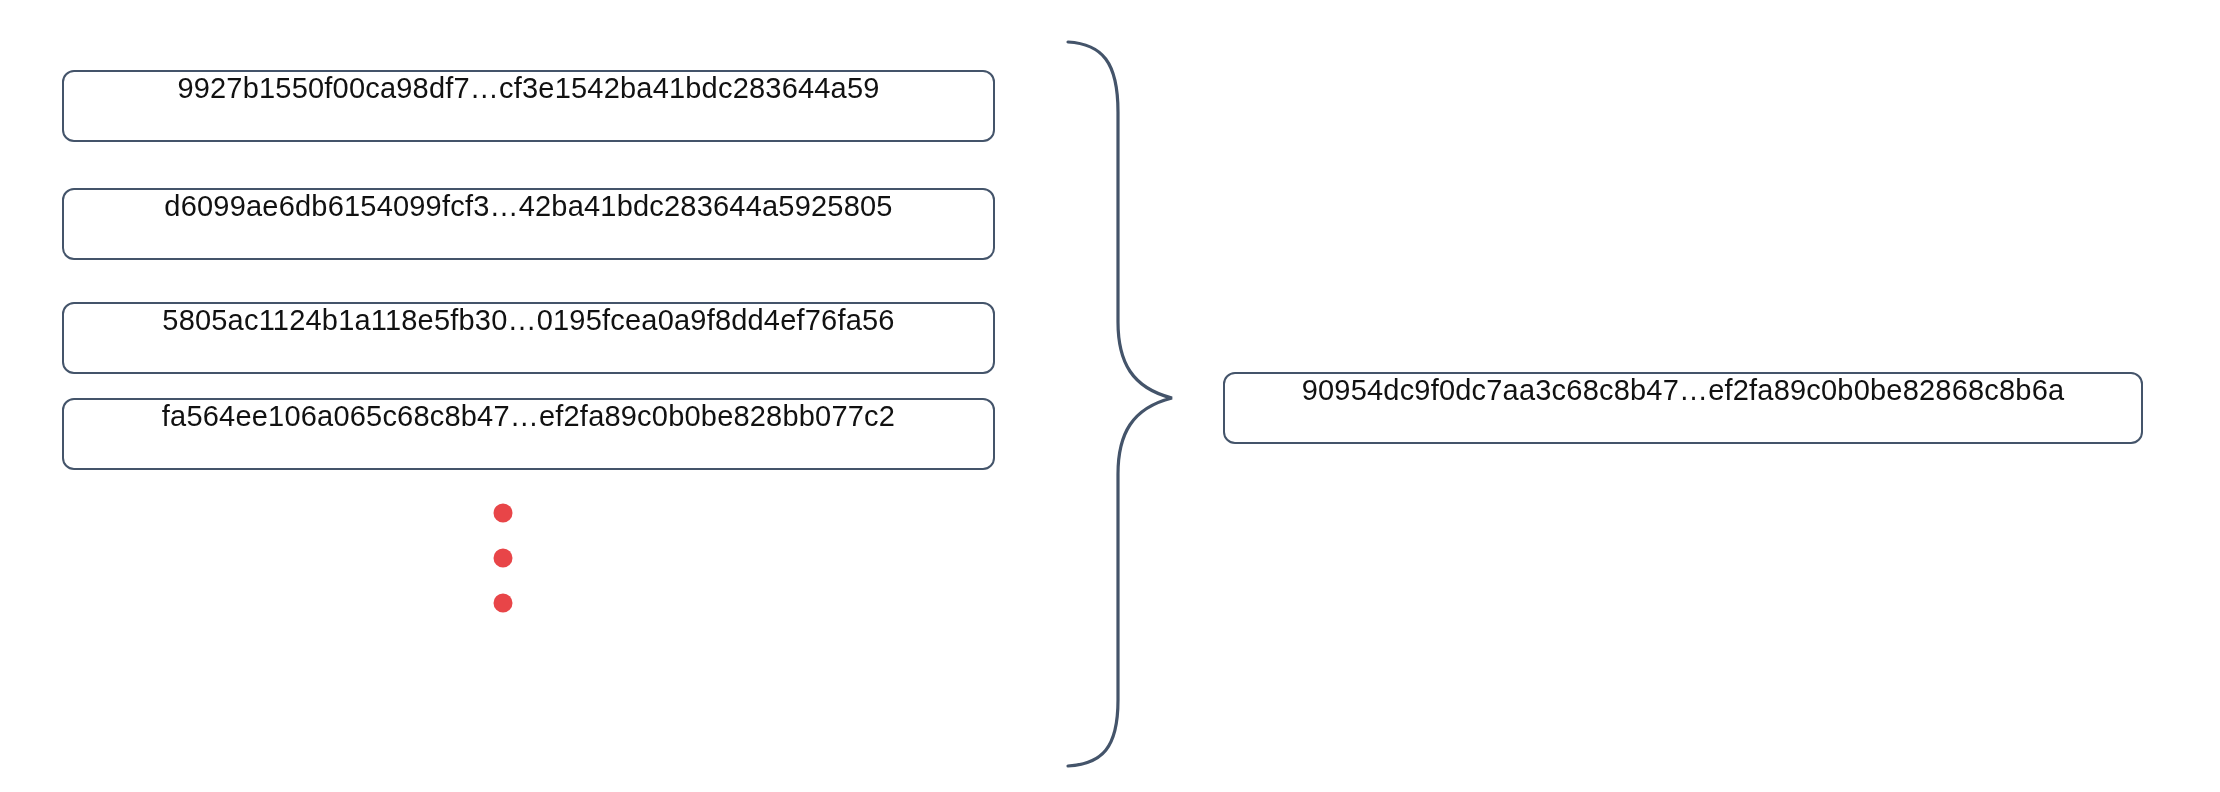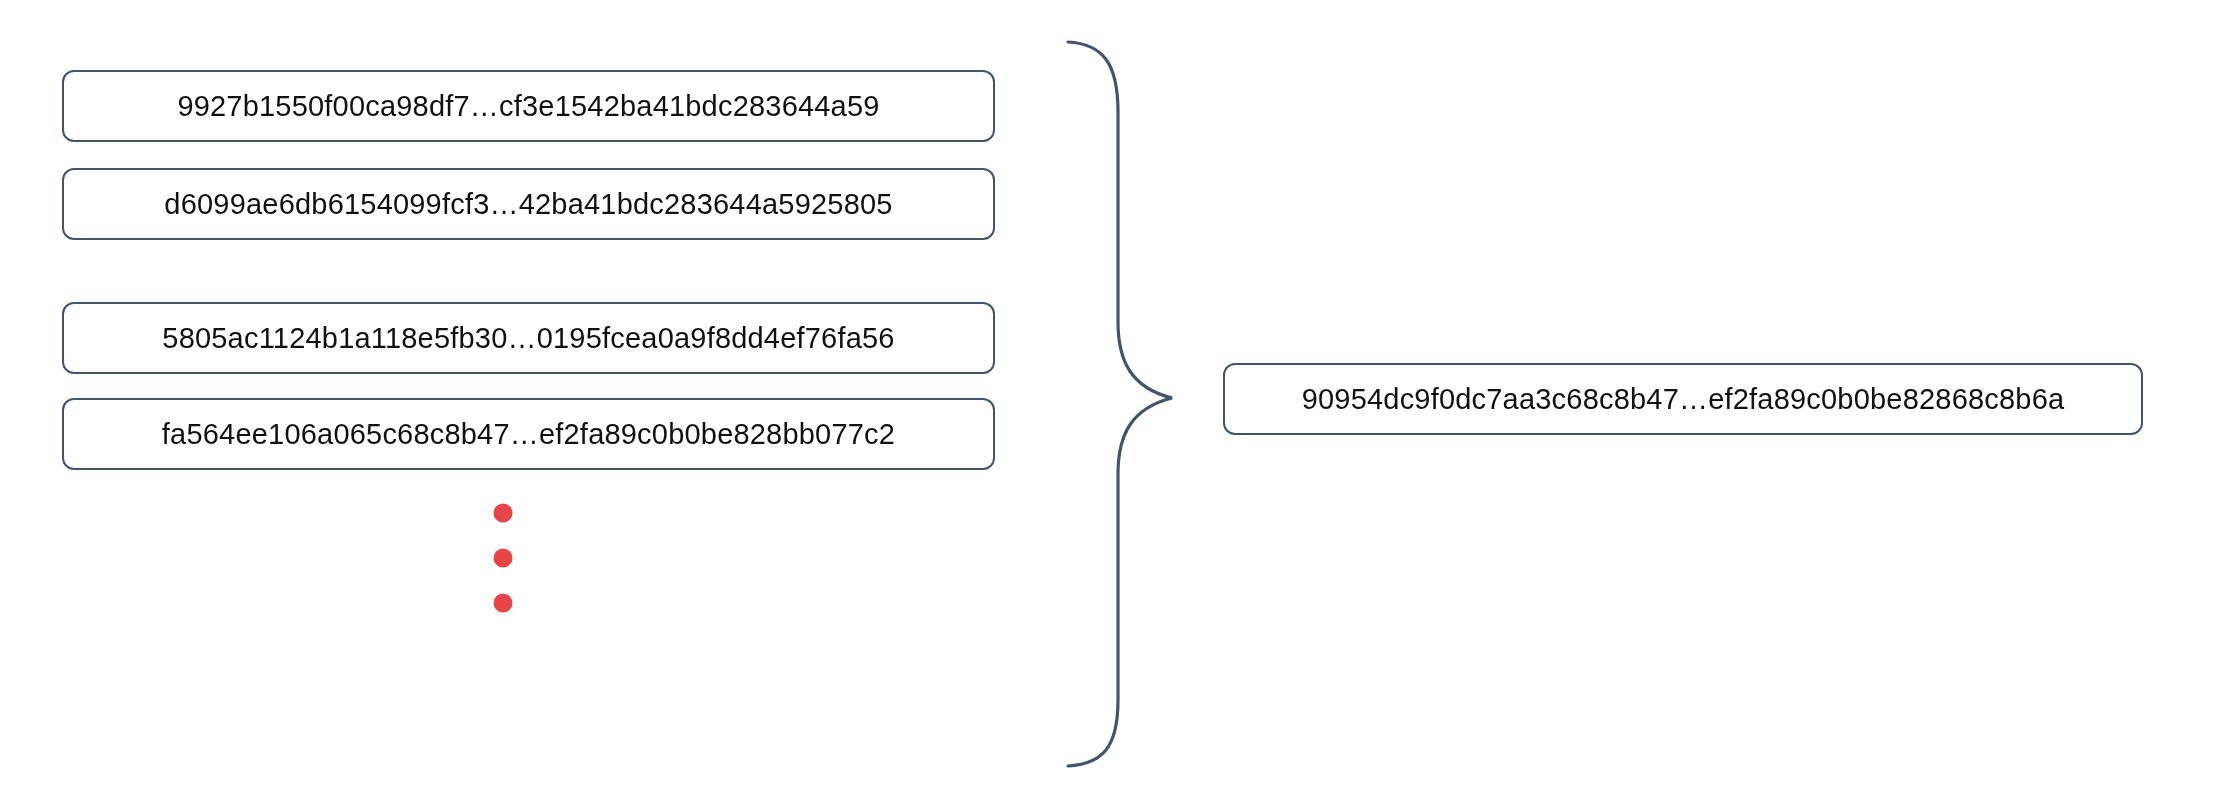--- a/index.html
+++ b/index.html
@@ -18,35 +18,35 @@
   .hash-box {
     position: absolute;
     left: 62px;
     width: 933px;
     height: 72px;
     box-sizing: border-box;
     border: 2.5px solid #44546a;
     border-radius: 12px;
     background: #ffffff;
     display: flex;
-    align-items: center;
+    align-items: flex-start;
     justify-content: center;
     font-size: 29px;
     color: #111111;
     letter-spacing: 0.2px;
     white-space: nowrap;
   }
   .hash-box.b1 { top: 70px; }
-  .hash-box.b2 { top: 168px; }
+  .hash-box.b2 { top: 188px; }
   .hash-box.b3 { top: 290px; margin-top: 12px; }
   .hash-box.b4 { top: 398px; }
   .hash-box.b5 { top: 645px; }
   .hash-box.result {
     left: 1223px;
-    top: 363px;
+    top: 372px;
     width: 920px;
     height: 72px;
   }
   .overlay-svg {
     position: absolute;
     left: 0;
     top: 0;
     width: 2220px;
     height: 792px;
     pointer-events: none;

